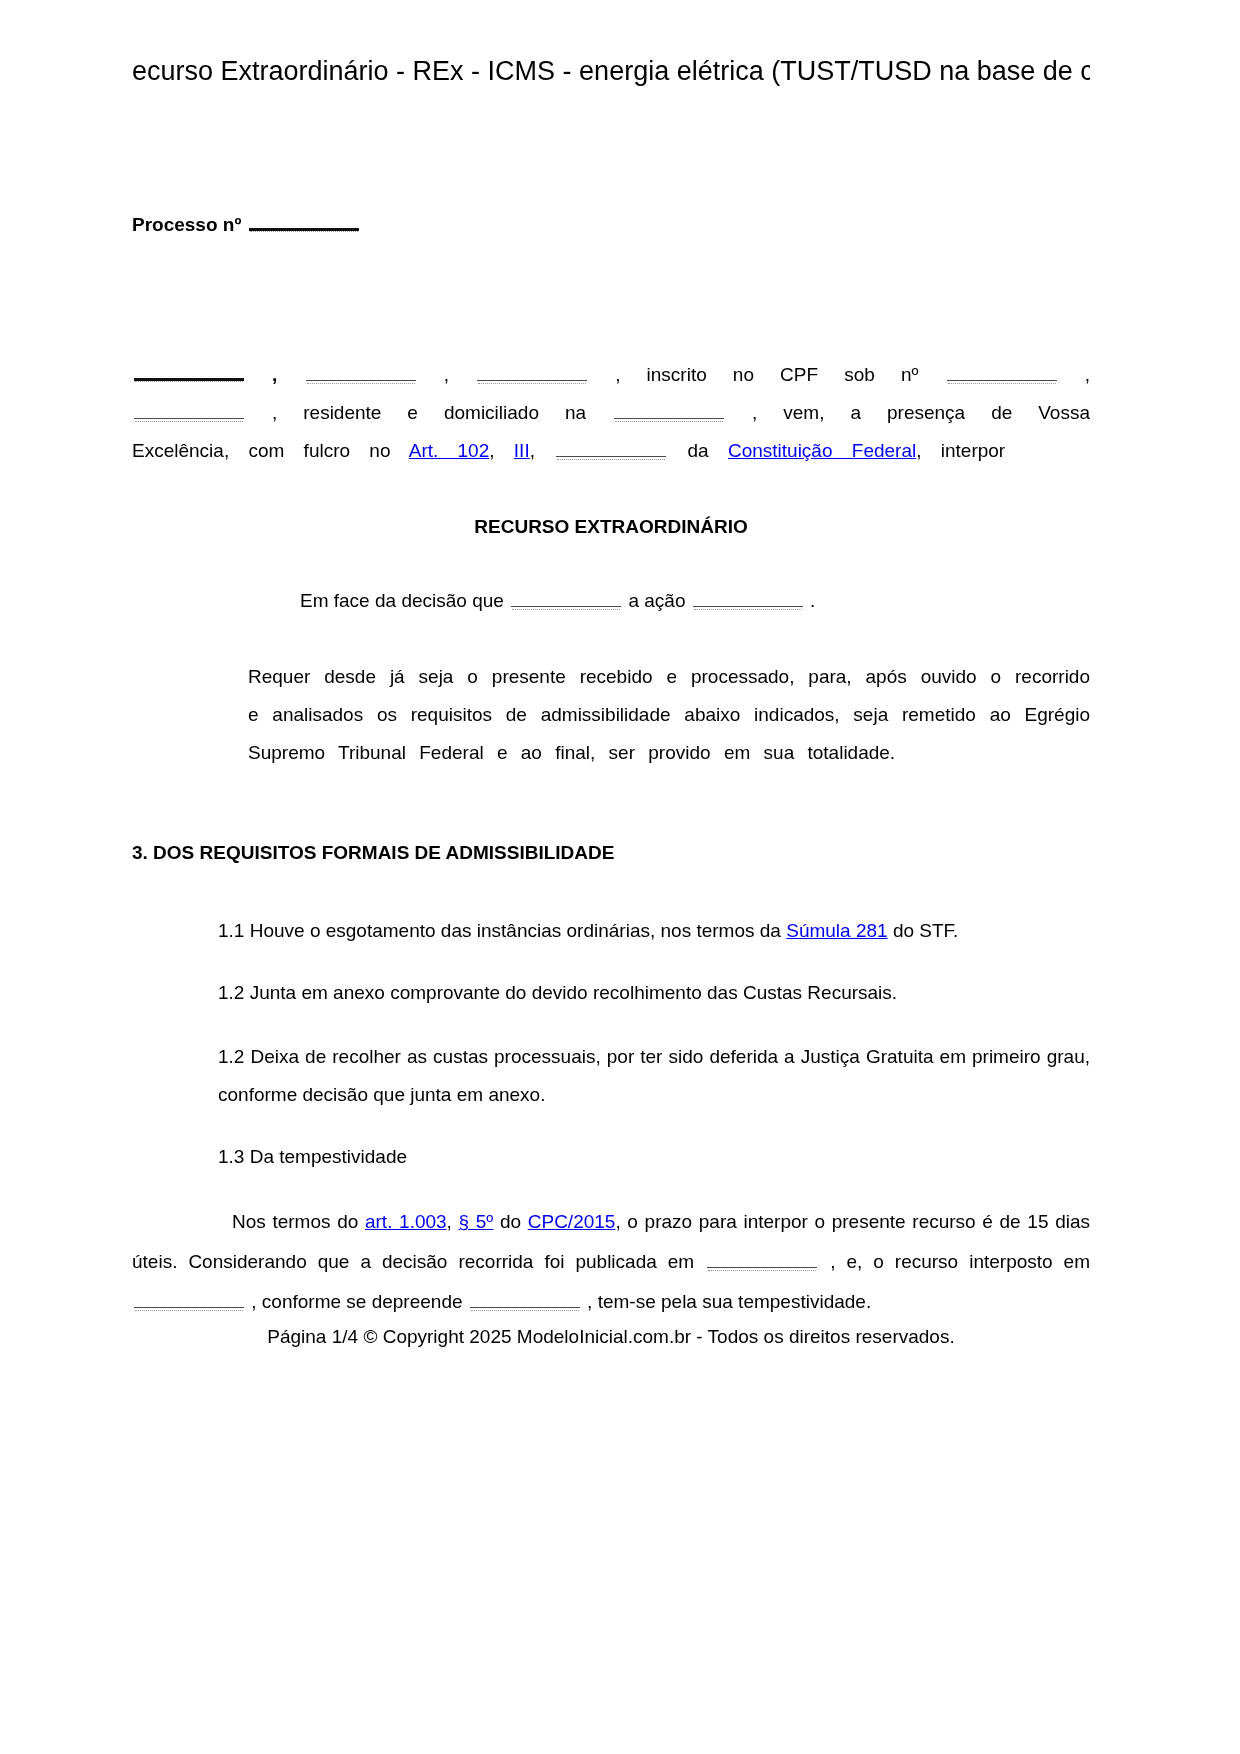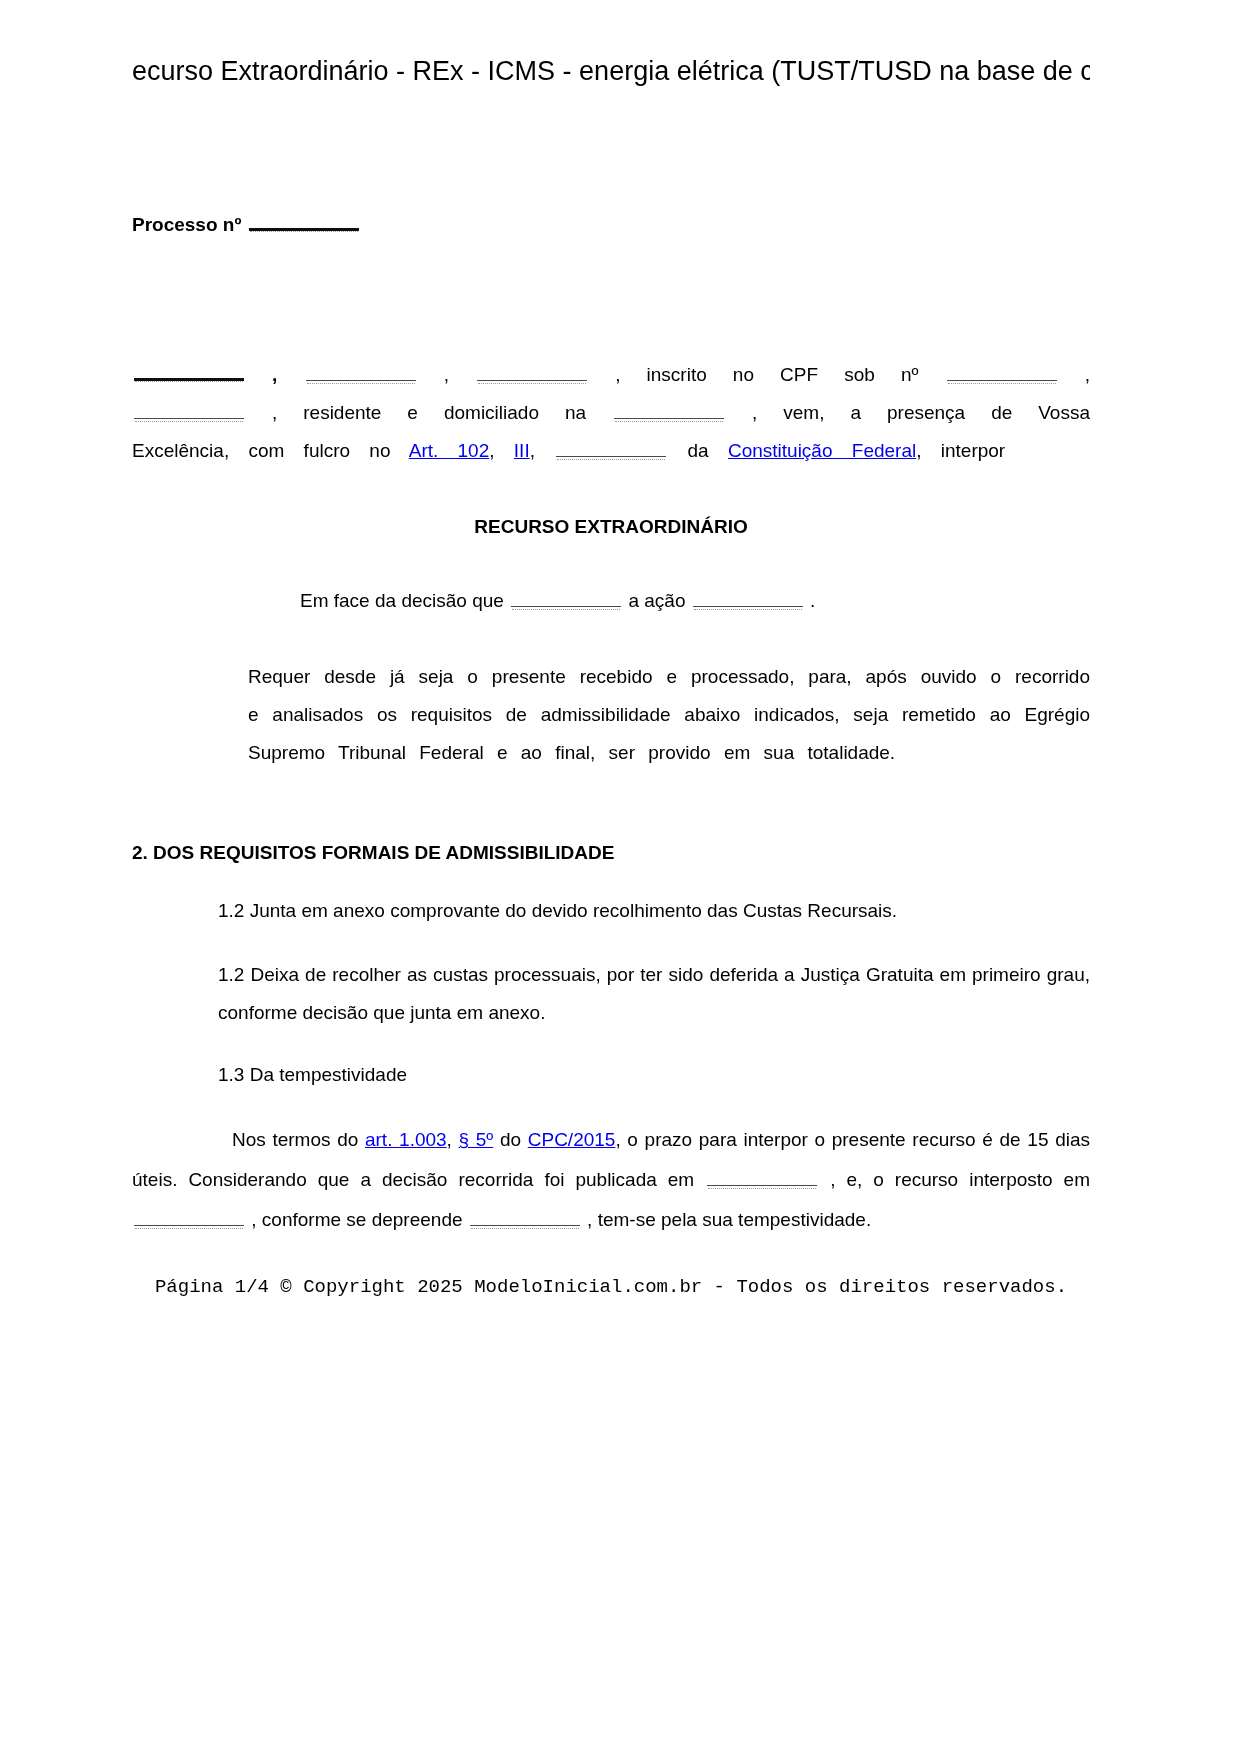--- a/index.html
+++ b/index.html
@@ -27,21 +27,21 @@
   .em-face { margin-top: 36px; margin-left: 168px; text-align: left; }
   .requer { margin-top: 38px; margin-left: 116px; word-spacing: 8px; }
   .section-heading { margin-top: 66px; font-weight: bold; line-height: 30px; }
   .item { margin-left: 86px; }
   .item-1-1 { margin-top: 44px; }
   .item-1-2a { margin-top: 24px; }
   .item-1-2b { margin-top: 26px; }
   .item-1-3 { margin-top: 24px; }
   .tempestividade { margin-top: 26px; text-indent: 100px; line-height: 40px; }
   .feriado { margin-top: 36px; text-indent: 104px; word-spacing: 6px; }
-  .footer { margin-top: 32px; text-align: center; line-height: 30px; font-family: Liberation Mono, monospace; }
+  .footer { margin-top: 0; text-align: center; line-height: 30px; }
 
   .b { font-weight: bold; }
   .doc-link { color: var(--link-color); text-decoration: underline; cursor: pointer; }
 
   .blank {
     display: inline-block; width: 110px; height: 15px;
     border-bottom: 1px solid #4a4a4a;
     position: relative; vertical-align: baseline; margin: 0 2px;
   }
   .blank::after {
@@ -61,22 +61,23 @@
   <div class="processo"><span class="b">Processo nº </span><span class="blank blank--bold"></span></div>
 
   <div class="para qualification"><span class="blank blank--bold"></span><span class="b"> , </span><span class="blank"></span><span> , </span><span class="blank"></span><span> , inscrito no CPF sob nº </span><span class="blank"></span><span> , </span><span class="blank"></span><span> , residente e domiciliado na </span><span class="blank"></span><span> , vem, a presença de Vossa Excelência, com fulcro no </span><a href="#" class="doc-link">Art. 102</a><span>, </span><a href="#" class="doc-link">III</a><span>, </span><span class="blank"></span><span> da </span><a href="#" class="doc-link">Constituição Federal</a><span>, interpor</span></div>
 
   <div class="para center-heading">RECURSO EXTRAORDINÁRIO</div>
 
   <div class="para em-face"><span>Em face da decisão que </span><span class="blank"></span><span> a ação </span><span class="blank"></span><span> .</span></div>
 
   <div class="para requer"><span>Requer desde já seja o presente recebido e processado, para, após ouvido o recorrido e analisados os requisitos de admissibilidade abaixo indicados, seja remetido ao Egrégio Supremo Tribunal Federal e ao final, ser provido em sua totalidade.</span></div>
 
-  <div class="section-heading">2. DOS REQUISITOS FORMAIS DE ADMISSIBILIDADE</div>
+  <div class="section-heading">3. DOS REQUISITOS FORMAIS DE ADMISSIBILIDADE</div>
 
+  <div class="para item item-1-1"><span>1.1 Houve o esgotamento das instâncias ordinárias, nos termos da </span><a href="#" class="doc-link">Súmula 281</a><span> do STF.</span></div>
 
   <div class="para item item-1-2a"><span>1.2 Junta em anexo comprovante do devido recolhimento das Custas Recursais.</span></div>
 
   <div class="para item item-1-2b"><span>1.2 Deixa de recolher as custas processuais, por ter sido deferida a Justiça Gratuita em primeiro grau, conforme decisão que junta em anexo.</span></div>
 
   <div class="para item item-1-3"><span>1.3 Da tempestividade</span></div>
 
   <div class="para tempestividade"><span>Nos termos do </span><a href="#" class="doc-link">art. 1.003</a><span>, </span><a href="#" class="doc-link">§ 5º</a><span> do </span><a href="#" class="doc-link">CPC/2015</a><span>, o prazo para interpor o presente recurso é de 15 dias úteis. Considerando que a decisão recorrida foi publicada em </span><span class="blank"></span><span> , e, o recurso interposto em </span><span class="blank"></span><span> , conforme se depreende </span><span class="blank"></span><span> , tem-se pela sua tempestividade.</span></div>
 
 

